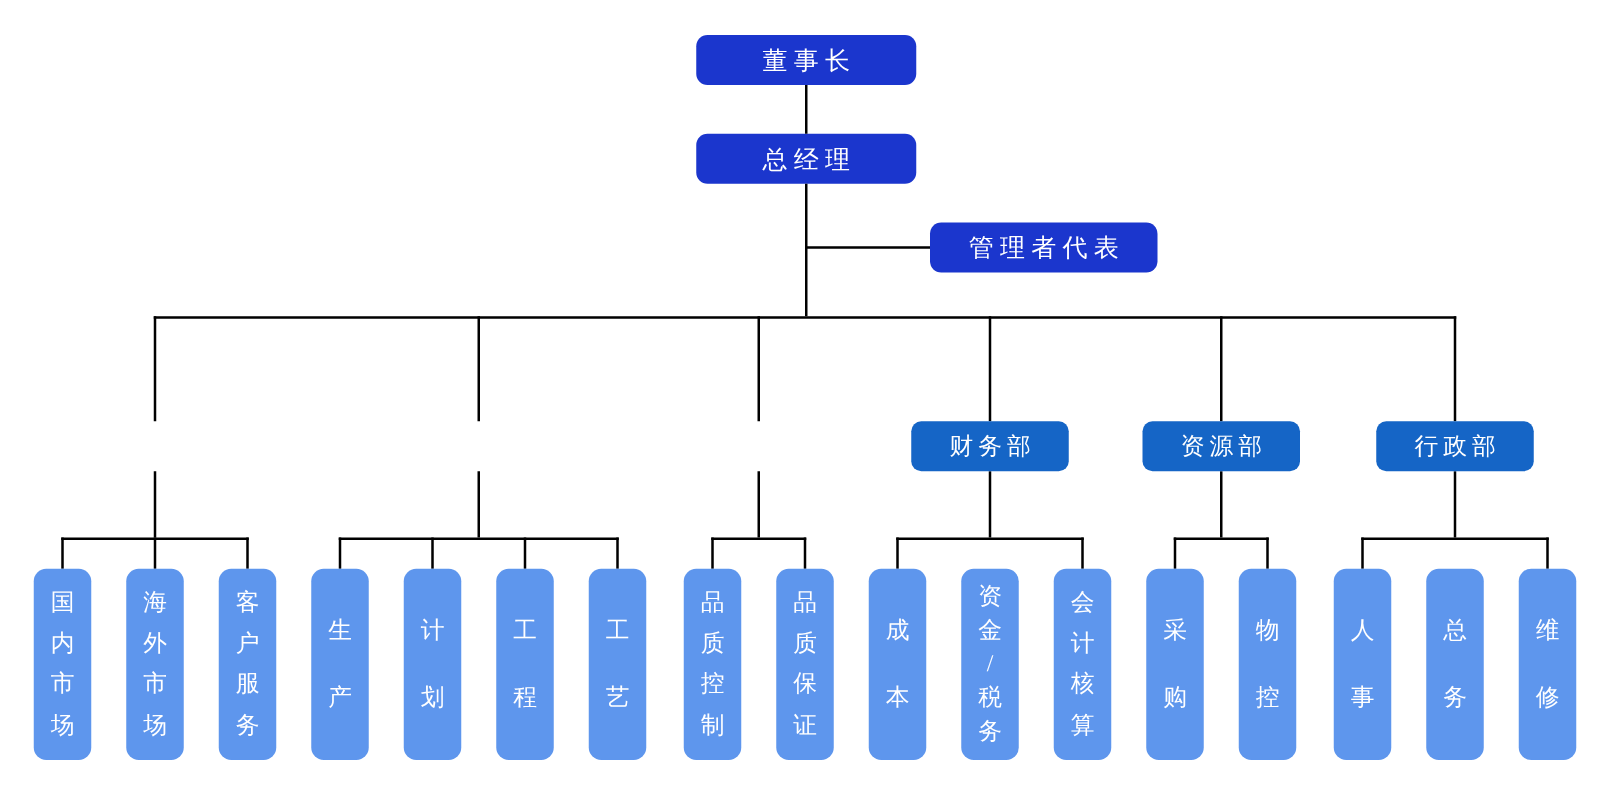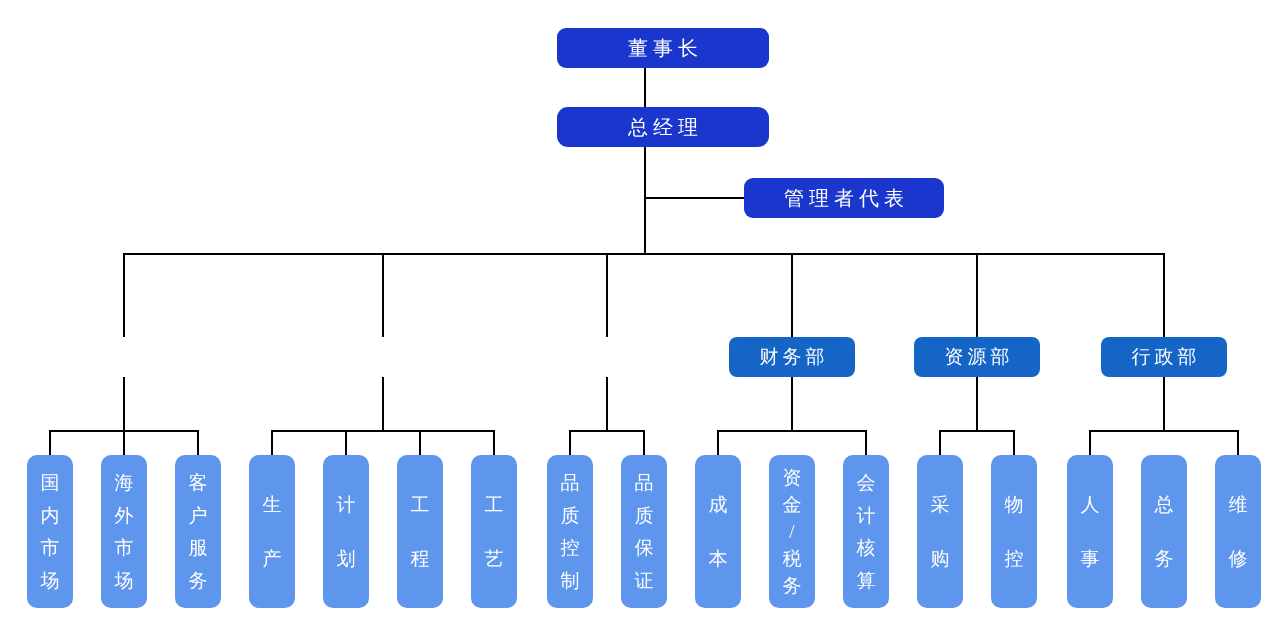--- a/index.html
+++ b/index.html
@@ -11,26 +11,26 @@
     font-family:"Liberation Serif", serif;
   }
   .cline{position:absolute;background:#000000;}
   .box{
     position:absolute;
     display:flex;align-items:center;justify-content:center;
     color:#ffffff;
     box-sizing:border-box;
   }
   .exec{
-    width:212px;height:40px;
+    width:176px;height:40px;
     background:var(--exec,#1b36cd);
     border-radius:9px;
     font-size:20px;letter-spacing:5px;padding-left:5px;
   }
-  .rep{width:200px;}
+  .rep{width:182px;}
   .dept{
     width:126px;height:40px;
     background:var(--dept,#1565c6);
     border-radius:8px;
     font-size:19px;letter-spacing:4px;padding-left:4px;
   }
   .unit{
     width:46px;height:153px;
     background:var(--unit,#5e96ed);
     border-radius:10px;
@@ -43,21 +43,21 @@
 </style>
 </head>
 <body>
 
 <div class="canvas" id="chart">
 
   <div class="box exec" style="left:557px;top:28px;">
     <span>董事长</span>
   </div>
 
-  <div class="box exec" style="left:557px;top:107px;border-radius:11px;">
+  <div class="box exec" style="left:557px;top:107px;">
     <span>总经理</span>
   </div>
 
   <div class="box exec rep" style="left:744px;top:178px;">
     <span>管理者代表</span>
   </div>
 
 <div class="cline" style="left: 644px; top: 68px; width: 2px; height: 39px; background: rgb(0, 0, 0);"></div>
     <div class="cline" style="left: 644px; top: 147px; width: 2px; height: 106px; background: rgb(0, 0, 0);"></div>
     <div class="cline" style="left: 645px; top: 197px; width: 99px; height: 2px; background: rgb(0, 0, 0);"></div>

